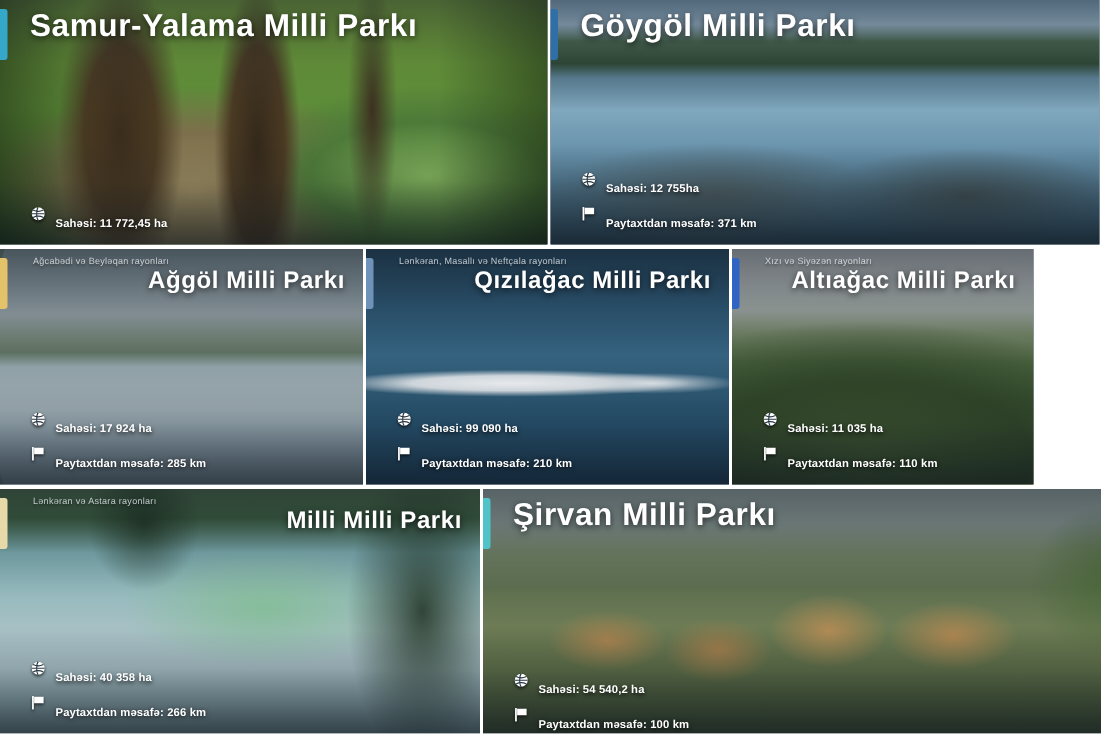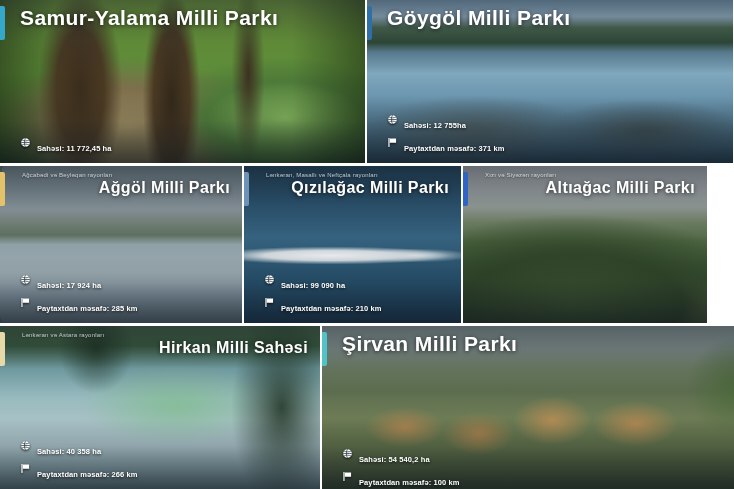--- a/index.html
+++ b/index.html
@@ -291,21 +291,21 @@
             <svg class="stat-icon" viewBox="0 0 16 16">
               <rect x="2" y="1.5" width="1.7" height="13" fill="#ffffff"></rect>
               <path d="M4 2.2h9.2v6.2H4z" fill="#ffffff"></path>
             </svg>
             <span class="stat-text">Paytaxtdan məsafə: 285 km</span>
           </div>
         </div>
       </div>
     </div>
 
-    <div class="card" style="width:217px">
+    <div class="card" style="width:242px">
       <div class="photo photo-sea"></div>
       <div class="scrim"></div>
       <div class="accent" style="background:#6f93b8"></div>
       <div class="card-inner">
         <div class="head">
           <p class="subtitle">Lənkəran, Masallı və Neftçala rayonları</p>
           <h2 class="title title-md">Qızılağac Milli Parkı</h2>
         </div>
         <div class="stats">
           <div class="stat-line">
@@ -319,44 +319,60 @@
             <svg class="stat-icon" viewBox="0 0 16 16">
               <rect x="2" y="1.5" width="1.7" height="13" fill="#ffffff"></rect>
               <path d="M4 2.2h9.2v6.2H4z" fill="#ffffff"></path>
             </svg>
             <span class="stat-text">Paytaxtdan məsafə: 210 km</span>
           </div>
         </div>
       </div>
     </div>
 
-    <div class="card" style="width:244px">
+    <div class="card" style="width:201px">
       <div class="photo photo-mountain"></div>
       <div class="scrim"></div>
       <div class="accent" style="background:#2f63c4"></div>
       <div class="card-inner">
         <div class="head">
           <p class="subtitle">Xızı və Siyəzən rayonları</p>
           <h2 class="title title-md">Altıağac Milli Parkı</h2>
         </div>
+        <div class="stats">
+          <div class="stat-line">
+            <svg class="stat-icon" viewBox="0 0 16 16">
+              <circle cx="8" cy="8" r="6.3" fill="#ffffff"></circle>
+              <path d="M8 1.7c-2 2-2 10.6 0 12.6M1.7 8h12.6M3 4.4c3 1.6 7 1.6 10 0M3 11.6c3-1.6 7-1.6 10 0" stroke="#2a3a46" stroke-width="1.1" fill="none"></path>
+            </svg>
+            <span class="stat-text">Sahəsi: 11 035 ha</span>
+          </div>
+          <div class="stat-line">
+            <svg class="stat-icon" viewBox="0 0 16 16">
+              <rect x="2" y="1.5" width="1.7" height="13" fill="#ffffff"></rect>
+              <path d="M4 2.2h9.2v6.2H4z" fill="#ffffff"></path>
+            </svg>
+            <span class="stat-text">Paytaxtdan məsafə: 110 km</span>
+          </div>
+        </div>
       </div>
     </div>
 
   </div>
 
   <div class="row row-3">
 
     <div class="card" style="width:320px">
       <div class="photo photo-hirkan"></div>
       <div class="scrim"></div>
       <div class="accent" style="background:#e8d9a8"></div>
       <div class="card-inner">
         <div class="head">
           <p class="subtitle">Lənkəran və Astara rayonları</p>
-          <h2 class="title title-md">Hirkan Milli Sahəsi</h2>
+          <h2 class="title title-md">Milli Milli Parkı</h2>
         </div>
         <div class="stats">
           <div class="stat-line">
             <svg class="stat-icon" viewBox="0 0 16 16">
               <circle cx="8" cy="8" r="6.3" fill="#ffffff"></circle>
               <path d="M8 1.7c-2 2-2 10.6 0 12.6M1.7 8h12.6M3 4.4c3 1.6 7 1.6 10 0M3 11.6c3-1.6 7-1.6 10 0" stroke="#2a3a46" stroke-width="1.1" fill="none"></path>
             </svg>
             <span class="stat-text">Sahəsi: 40 358 ha</span>
           </div>
           <div class="stat-line">

